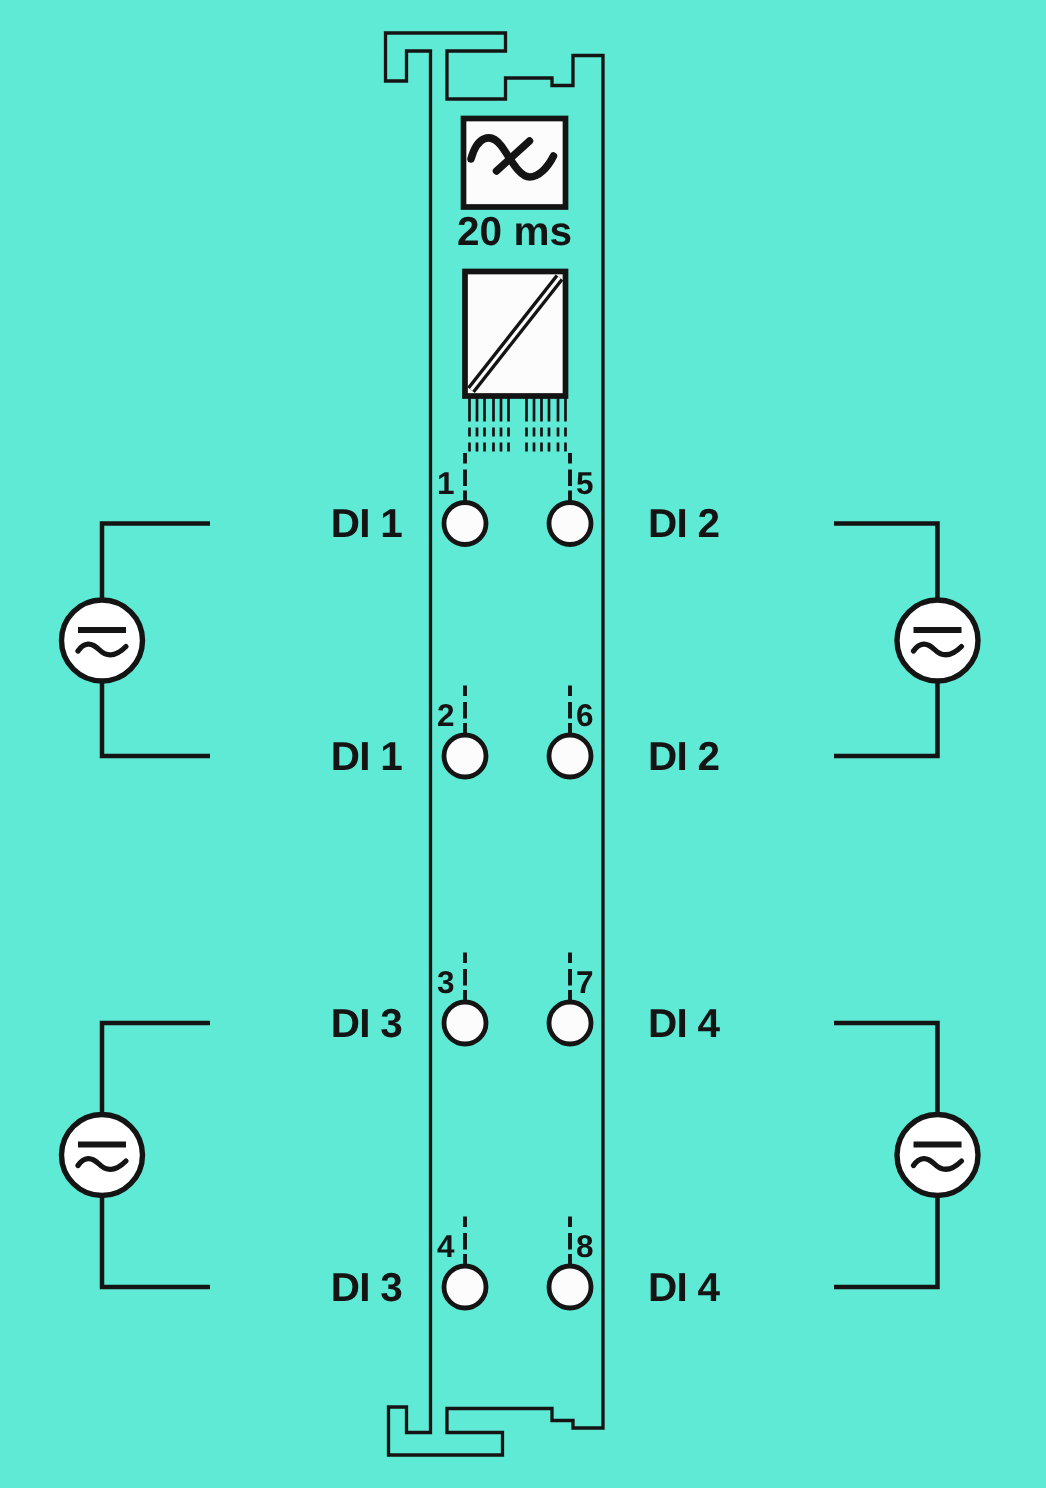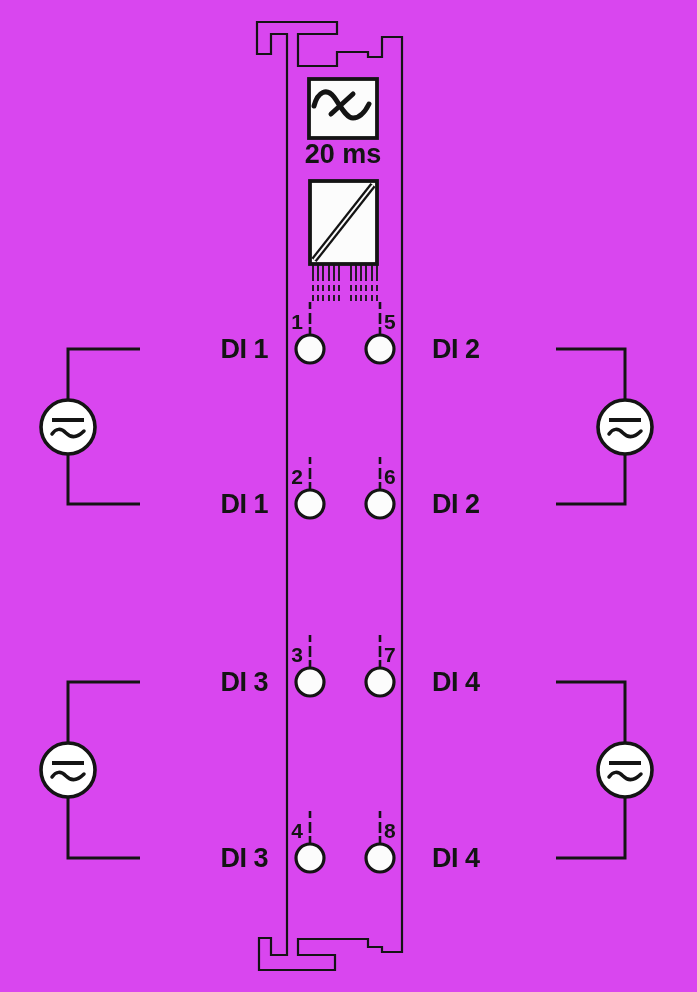--- a/index.html
+++ b/index.html
@@ -1,16 +1,16 @@
 <!DOCTYPE html>
 <html><head>
 <meta charset="utf-8">
 <style>
   html,body{margin:0;padding:0;background:#ffffff;}
-  .stage{position:relative;width:697px;height:992px;background:#d946ef;overflow:hidden;}
+  .stage{position:relative;width:697px;height:992px;background:#5eead4;overflow:hidden;}
   svg{display:block;}
   svg text{font-family:"Liberation Sans","DejaVu Sans",sans-serif;font-weight:700;fill:#141414;}
   .lbl{font-size:27px;letter-spacing:-0.5px;}
   .num{font-size:21px;}
   .ms{font-size:27px;}
   .ln{stroke:#141414;fill:none;}
   .panel{fill:#fcfcfc;stroke:#141414;}
   .wire{stroke:#141414;stroke-width:3;fill:none;}
   .lead{stroke:#141414;stroke-width:2.6;fill:none;stroke-dasharray:7 4 11 3 8 99;}
   .bundle{stroke:#141414;stroke-width:1.8;fill:none;stroke-dasharray:16 4 6 4 6 99;}

